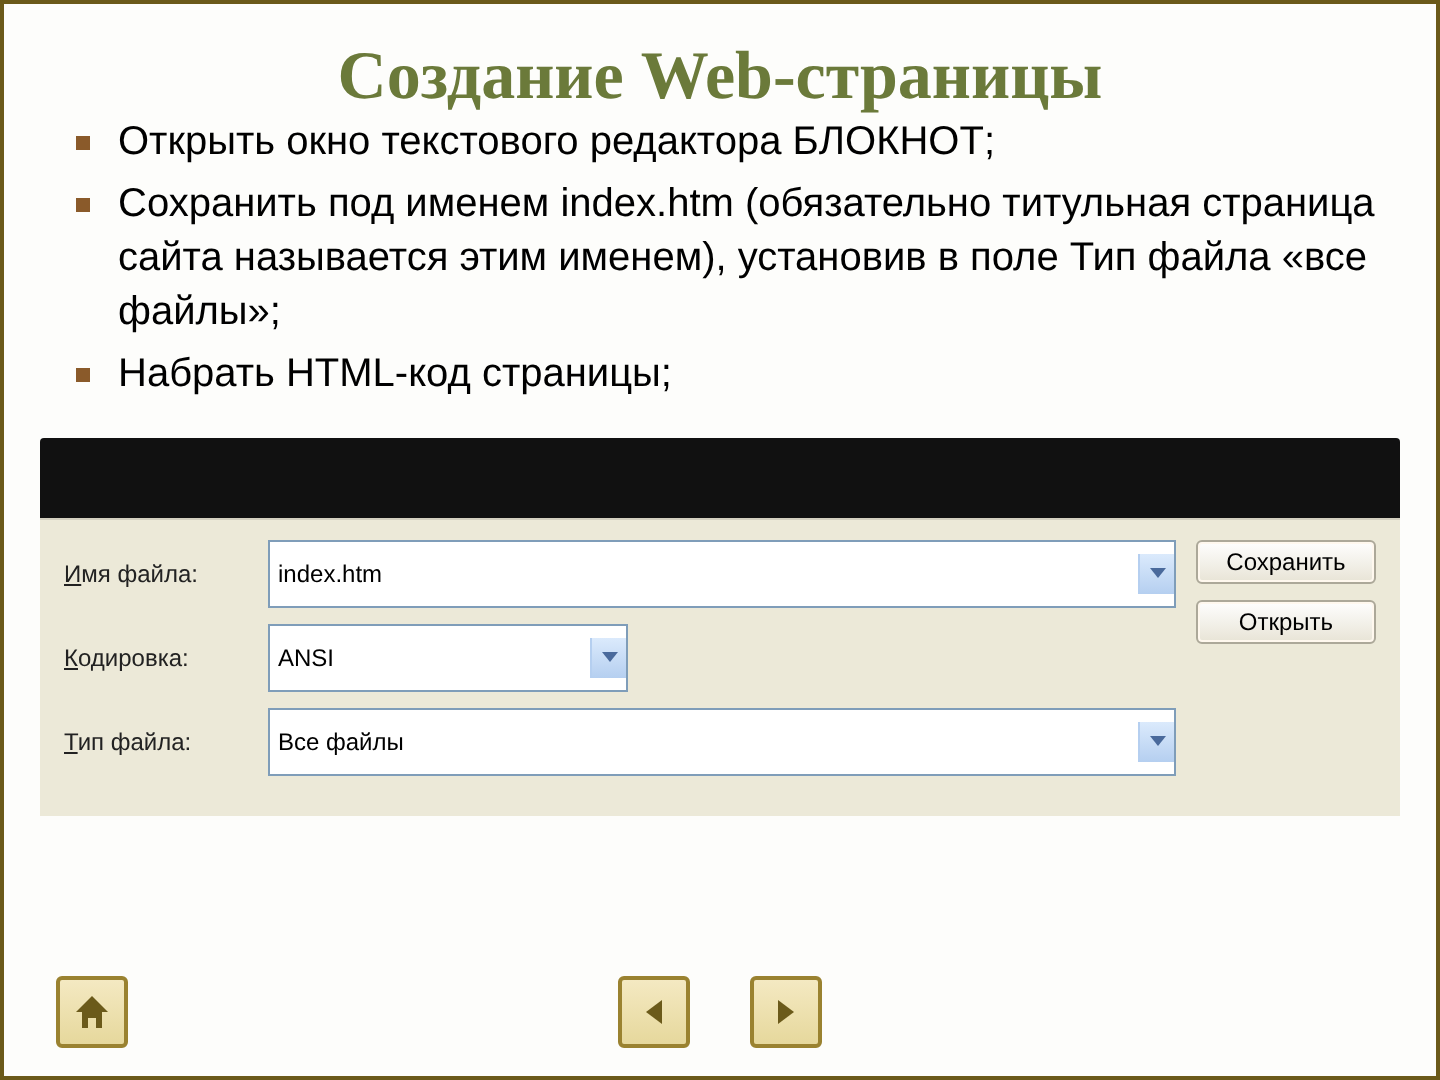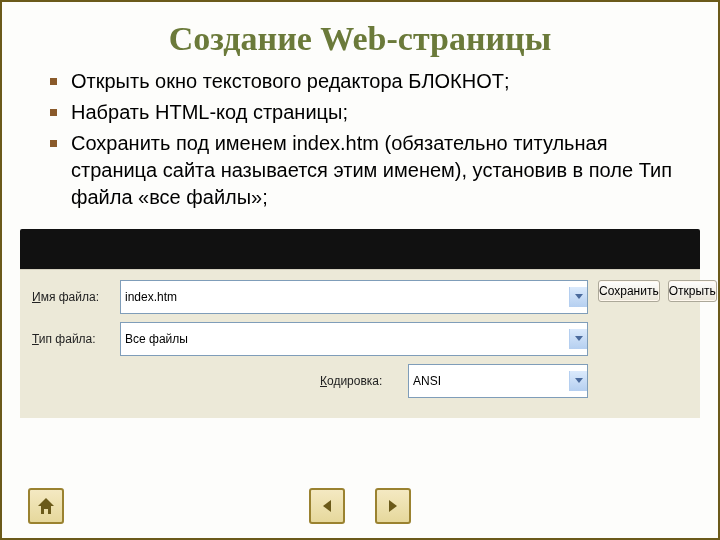--- a/index.html
+++ b/index.html
@@ -12,24 +12,23 @@
     position: relative;
     overflow: hidden;
   }
   .title {
     text-align: center;
     font-family: "Times New Roman", serif;
     font-size: 34px;
     color: #6b7a3a;
     font-weight: bold;
     margin-top: 18px;
-    margin-bottom: 10px;
   }
   .bullets {
-    padding: 0 30px 0 48px;
+    padding: 0 30px 0 36px;
   }
   .bullet {
     display: flex;
     align-items: flex-start;
     margin-bottom: 4px;
     font-size: 20px;
     color: #000;
     line-height: 1.35;
   }
   .bullet .sq {
@@ -54,22 +53,21 @@
   .dialog {
     background: #ece9d8;
     border-top: 1px solid #d4d0c0;
     padding: 10px 12px 12px 12px;
     margin: 0 8px;
   }
   .row {
     display: flex;
     align-items: center;
     margin-bottom: 8px;
-    gap: 4px;
-    justify-content: flex-end;
+    gap: 18px;
   }
   .lbl {
     width: 84px;
     font-size: 12px;
     color: #222;
   }
   .lbl u { text-decoration: underline; }
   .combo {
     flex: 1;
     display: flex;
@@ -88,20 +86,21 @@
     background: linear-gradient(#dbeafc, #b5cff0);
     border-left: 1px solid #b5cff0;
     display: flex;
     align-items: center;
     justify-content: center;
   }
   .combo .drop svg { width: 8px; height: 6px; }
   .btncol {
     width: 90px;
     display: flex;
+    flex-direction: column;
     gap: 8px;
   }
   .winbtn {
     height: 22px;
     background: linear-gradient(#fefefe, #e8e4d6);
     border: 1px solid #aca899;
     border-radius: 3px;
     font-size: 12px;
     color: #000;
     text-align: center;
@@ -145,66 +144,66 @@
 
 <div class="title">Создание Web-страницы</div>
 
 <div class="bullets">
   <div class="bullet">
     <div class="sq"></div>
     <div class="txt">Открыть окно текстового редактора БЛОКНОТ;</div>
   </div>
   <div class="bullet">
     <div class="sq"></div>
-    <div class="txt">Набрать HTML-код страницы;</div>
+    <div class="txt">Сохранить под именем index.htm (обязательно титульная страница сайта называется этим именем), установив в поле Тип файла «все файлы»;</div>
   </div>
   <div class="bullet">
     <div class="sq"></div>
-    <div class="txt">Сохранить под именем index.htm (обязательно титульная страница сайта называется этим именем), установив в поле Тип файла «все файлы»;</div>
+    <div class="txt">Набрать HTML-код страницы;</div>
   </div>
 </div>
 
 <div class="dialog-wrap">
   <div class="dialog-dark"></div>
   <div class="dialog">
     <div class="topflex">
       <div class="formcol">
         <div class="row">
           <div class="lbl"><u>И</u><span>мя файла:</span></div>
           <div class="combo">
             <span class="val">index.htm</span>
+            <div class="drop">
+              <svg viewBox="0 0 8 6">
+                  <polygon points="0,0 8,0 4,5" fill="#4a6a9c"></polygon>
+                </svg>
+            </div>
+          </div>
+        </div>
+        <div class="row">
+          <div class="lbl"><u>К</u><span>одировка:</span></div>
+          <div class="combo" style="max-width:180px">
+            <span class="val">ANSI</span>
             <div class="drop">
               <svg viewBox="0 0 8 6">
                   <polygon points="0,0 8,0 4,5" fill="#4a6a9c"></polygon>
                 </svg>
             </div>
           </div>
         </div>
         <div class="row">
           <div class="lbl"><u>Т</u><span>ип файла:</span></div>
           <div class="combo">
             <span class="val">Все файлы</span>
             <div class="drop">
               <svg viewBox="0 0 8 6">
                   <polygon points="0,0 8,0 4,5" fill="#4a6a9c"></polygon>
                 </svg>
             </div>
           </div>
         </div>
-        <div class="row">
-          <div class="lbl"><u>К</u><span>одировка:</span></div>
-          <div class="combo" style="max-width:180px">
-            <span class="val">ANSI</span>
-            <div class="drop">
-              <svg viewBox="0 0 8 6">
-                  <polygon points="0,0 8,0 4,5" fill="#4a6a9c"></polygon>
-                </svg>
-            </div>
-          </div>
-        </div>
       </div>
       <div class="btncol">
         <div class="winbtn">Сохранить</div>
         <div class="winbtn">Открыть</div>
       </div>
     </div>
   </div>
 </div>
 
 <div class="nav">

